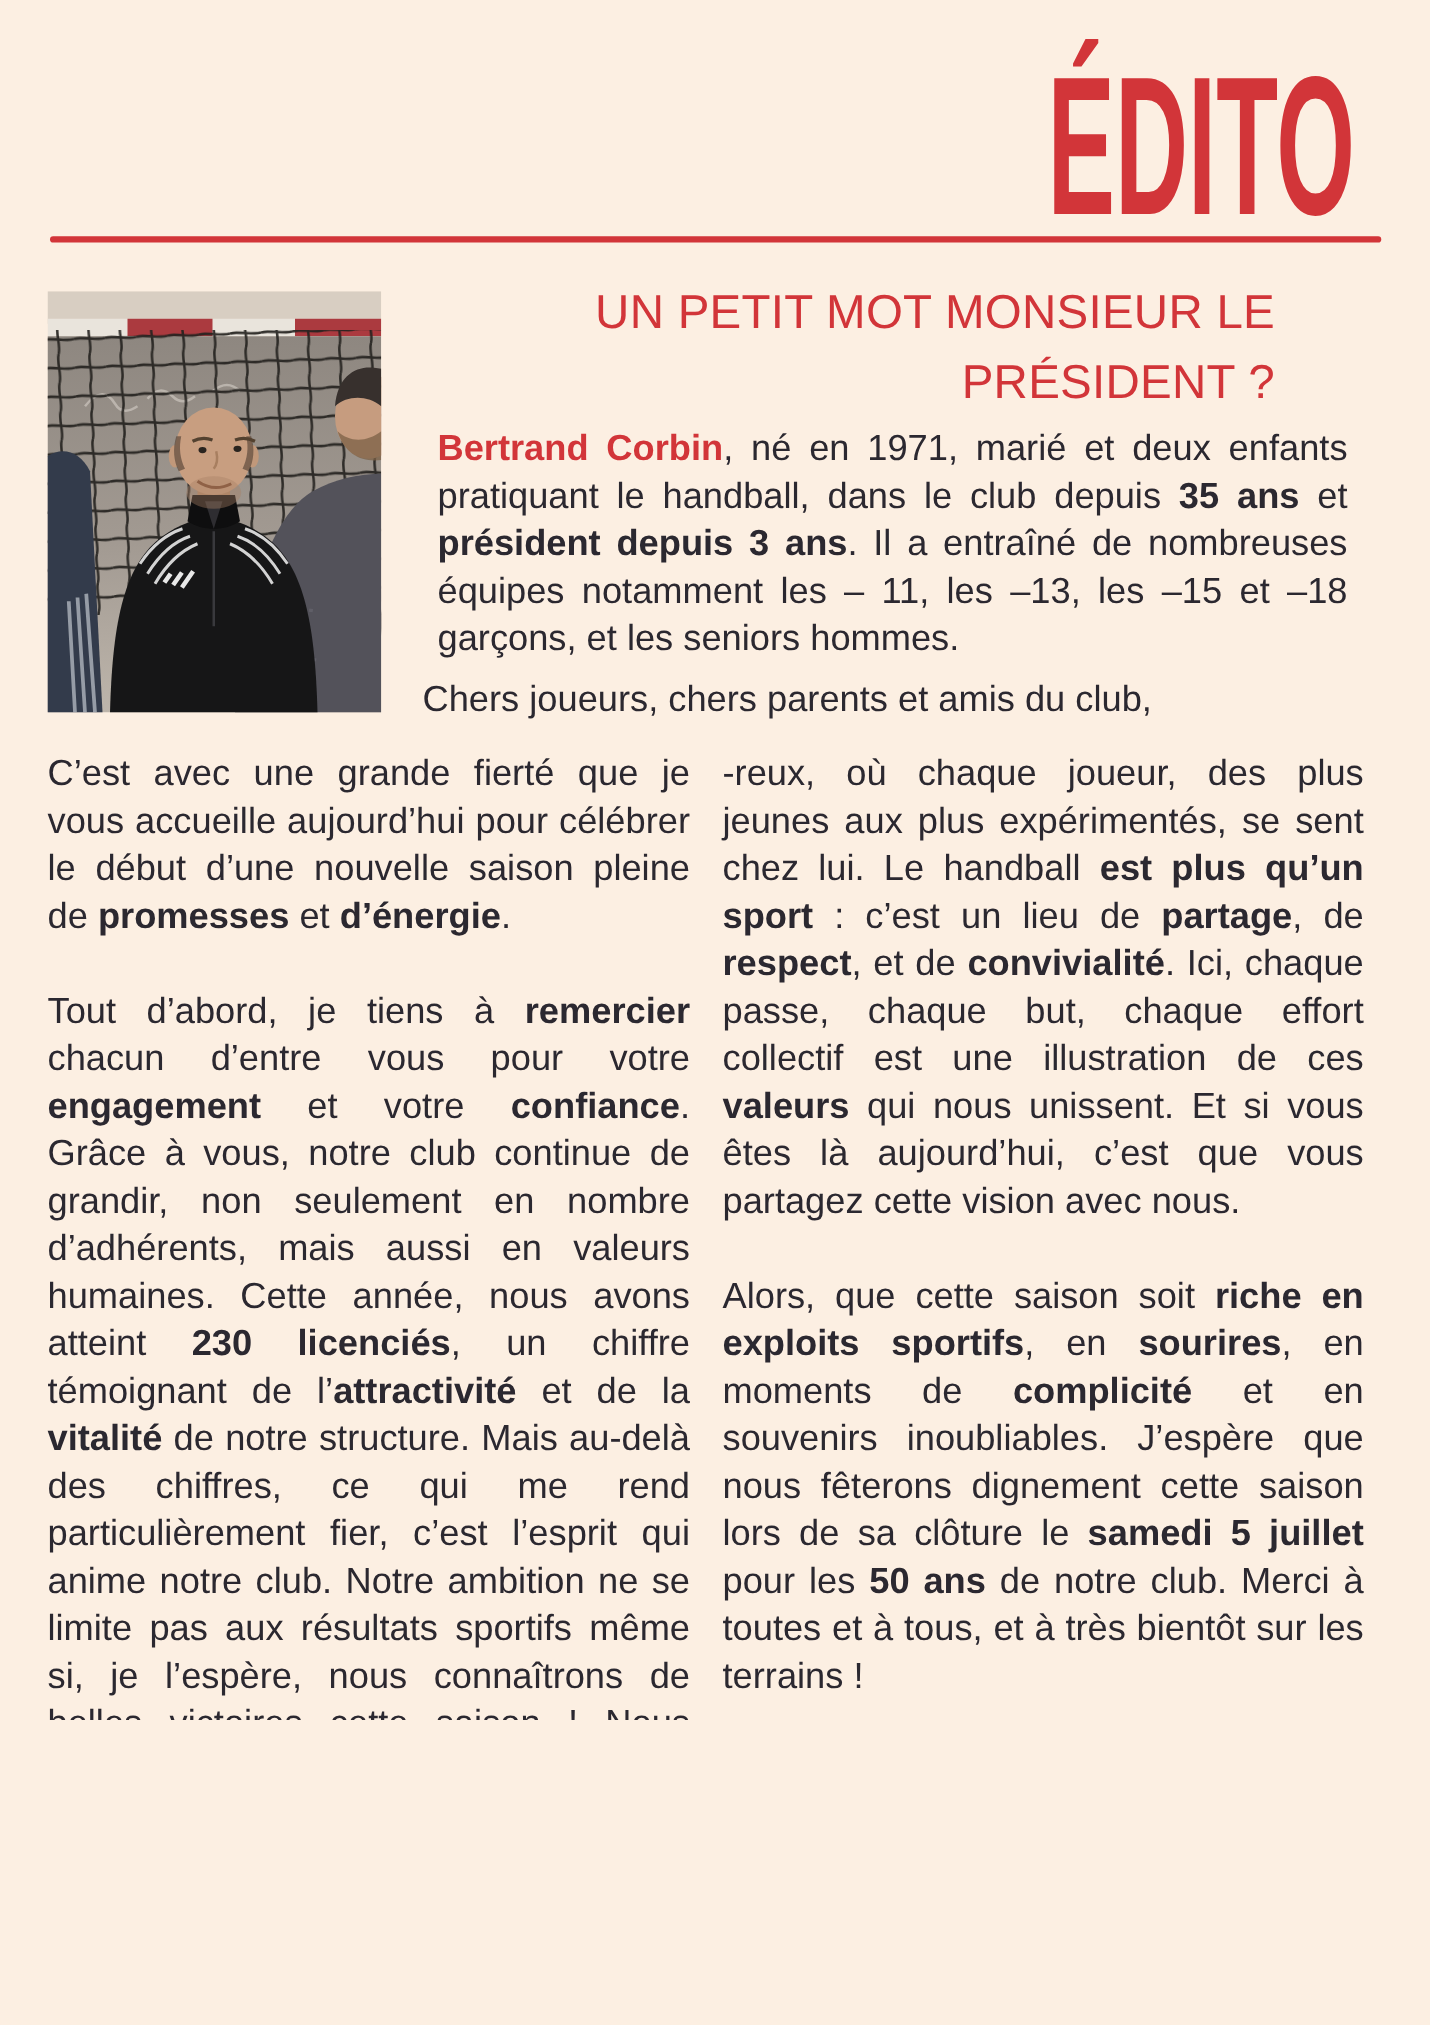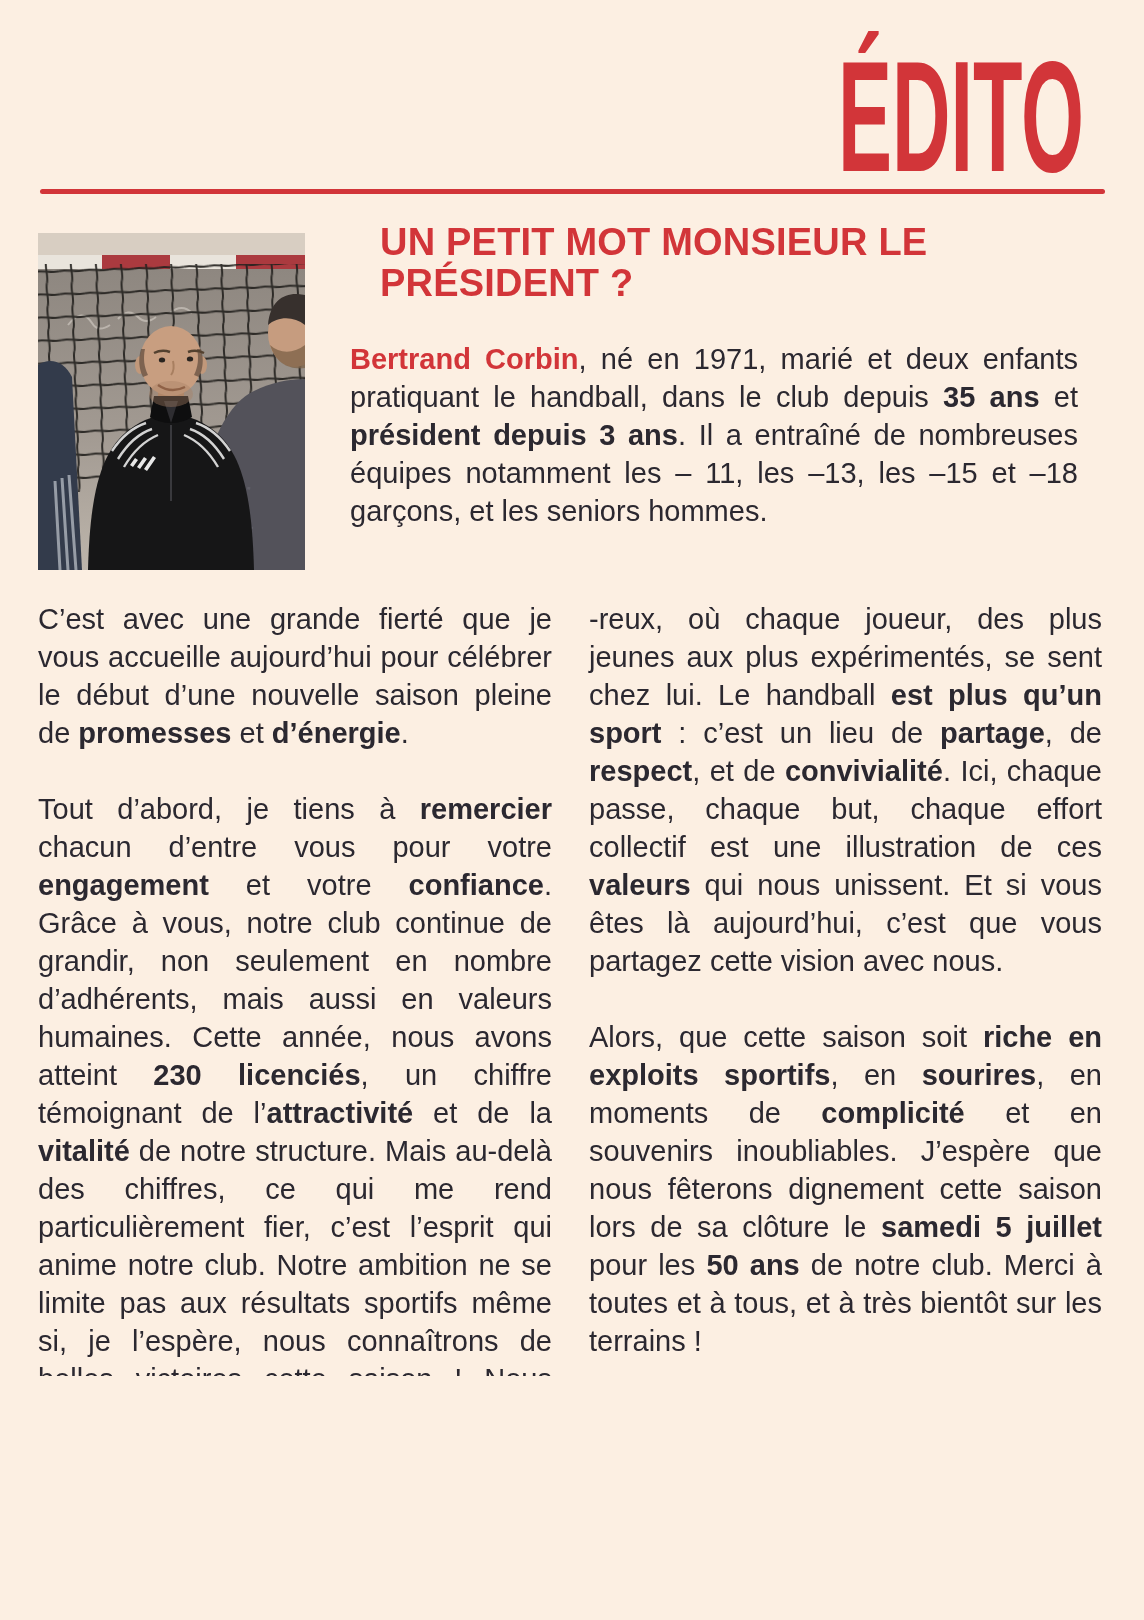--- a/index.html
+++ b/index.html
@@ -9,27 +9,27 @@
     background:var(--bg,#fcefe2);
     font-family:"Liberation Sans","DejaVu Sans",sans-serif;
     color:var(--ink,#2b2830);
   }
   .page{position:relative;width:1144px;height:1376px;overflow:hidden}
   .masthead{position:absolute;top:26px;right:57px;width:252px;height:152px}
   .rule{position:absolute;top:189px;left:40px;width:1065px;height:5px;
         background:var(--accent,#d23539);border-radius:3px}
   .photo{position:absolute;top:233px;left:38px;width:267px;height:337px;display:block}
   .headline{position:absolute;top:222px;left:380px;width:640px;margin:0;
-            text-align:left;color:var(--accent,#d23539);
-            font-size:38px;line-height:41px;font-weight:700;letter-spacing:.2px}
+            text-align:right;color:var(--accent,#d23539);
+            font-size:38px;line-height:56px;font-weight:400;letter-spacing:.2px}
   .intro{position:absolute;top:328px;left:338px;width:728px;margin:12px;
          font-size:29px;line-height:38px;text-align:justify}
   .salutation{position:absolute;top:541px;left:338px;width:728px;margin:0;
               font-size:29px;line-height:38px}
-  .columns{position:absolute;top:600px;left:38px;width:1072px;display:flex;gap:37px;
+  .columns{position:absolute;top:600px;left:38px;width:1072px;display:flex;gap:26px;
            font-size:29px;line-height:38px}
   .col{width:514px;text-align:justify}
   .col.right{width:513px}
   .col p{margin:0 0 38px}
   .col p.signoff{margin:0;}
   .signoff .sig{font-weight:700}
   .seg-b{font-weight:700}
   .seg-r{color:var(--accent,#d23539)}
   .ball{position:absolute;top:1549px;left:1078px;width:66px;height:58px}
 </style>
@@ -101,20 +101,21 @@
       <ellipse cx="152" cy="126" rx="3.2" ry="2.5" fill="#2a241f"></ellipse>
       <path d="M135,128 q2,9 -2,14" stroke="#a87f60" stroke-width="2" fill="none"></path>
       <path d="M120,152 q13,9 27,2" stroke="#8f6146" stroke-width="2.4" fill="none"></path>
     </g>
   </svg>
 
   <h1 class="headline">UN PETIT MOT MONSIEUR LE PRÉSIDENT ?</h1>
 
   <p class="intro"><span class="seg-b seg-r">Bertrand Corbin</span><span>, né en 1971, marié et deux enfants pratiquant le handball, dans le club depuis </span><span class="seg-b">35 ans</span><span> et </span><span class="seg-b">président depuis 3 ans</span><span>. Il a entraîné de nombreuses équipes notamment les – 11, les –13, les –15 et –18 garçons, et les seniors hommes.</span></p>
 
+  <p class="salutation">Chers joueurs, chers parents et amis du club,</p>
 
   <div class="columns">
     <div class="col left">
       <p><span>C’est avec une grande fierté que je vous accueille aujourd’hui pour célébrer le début d’une nouvelle saison pleine de </span><span class="seg-b">promesses</span><span> et </span><span class="seg-b">d’énergie</span><span>.</span></p>
       <p><span>Tout d’abord, je tiens à </span><span class="seg-b">remercier</span><span> chacun d’entre vous pour votre </span><span class="seg-b">engagement</span><span> et votre </span><span class="seg-b">confiance</span><span>. Grâce à vous, notre club continue de grandir, non seulement en nombre d’adhérents, mais aussi en valeurs humaines. Cette année, nous avons atteint </span><span class="seg-b">230 licenciés</span><span>, un chiffre témoignant de l’</span><span class="seg-b">attractivité</span><span> et de la </span><span class="seg-b">vitalité</span><span> de notre structure. Mais au-delà des chiffres, ce qui me rend particulièrement fier, c’est l’esprit qui anime notre club. Notre ambition ne se limite pas aux résultats sportifs même si, je l’espère, nous connaîtrons de belles victoires cette saison ! Nous nous efforçons de créer un environnement chaleu-</span></p>
     </div>
     <div class="col right">
       <p><span>-reux, où chaque joueur, des plus jeunes aux plus expérimentés, se sent chez lui. Le handball </span><span class="seg-b">est plus qu’un sport</span><span> : c’est un lieu de </span><span class="seg-b">partage</span><span>, de </span><span class="seg-b">respect</span><span>, et de </span><span class="seg-b">convivialité</span><span>. Ici, chaque passe, chaque but, chaque effort collectif est une illustration de ces </span><span class="seg-b">valeurs</span><span> qui nous unissent. Et si vous êtes là aujourd’hui, c’est que vous partagez cette vision avec nous.</span></p>
       <p><span>Alors, que cette saison soit </span><span class="seg-b">riche en exploits sportifs</span><span>, en </span><span class="seg-b">sourires</span><span>, en moments de </span><span class="seg-b">complicité</span><span> et en souvenirs inoubliables. J’espère que nous fêterons dignement cette saison lors de sa clôture le </span><span class="seg-b">samedi 5 juillet</span><span> pour les </span><span class="seg-b">50 ans</span><span> de notre club. Merci à toutes et à tous, et à très bientôt sur les terrains !</span></p>
       <p class="signoff">

